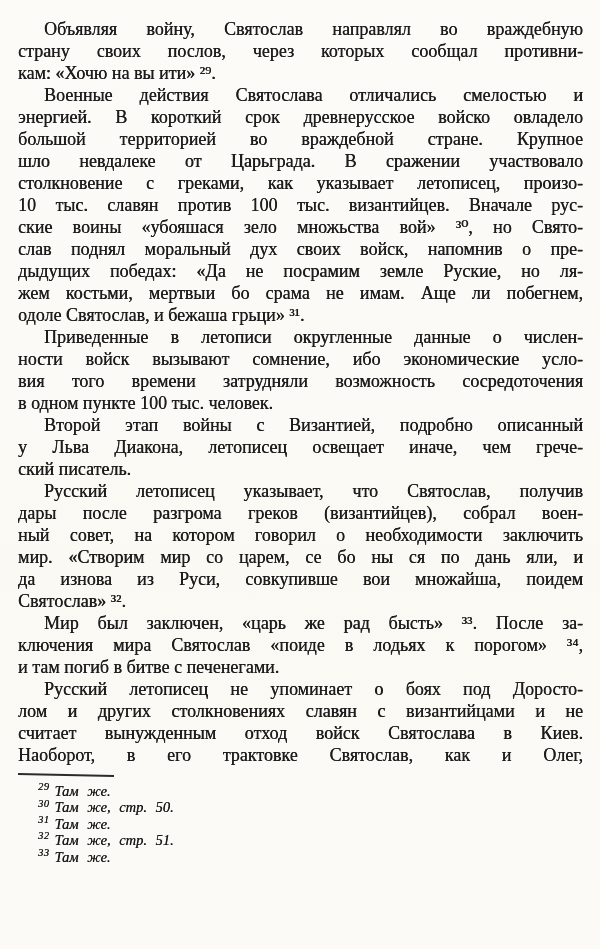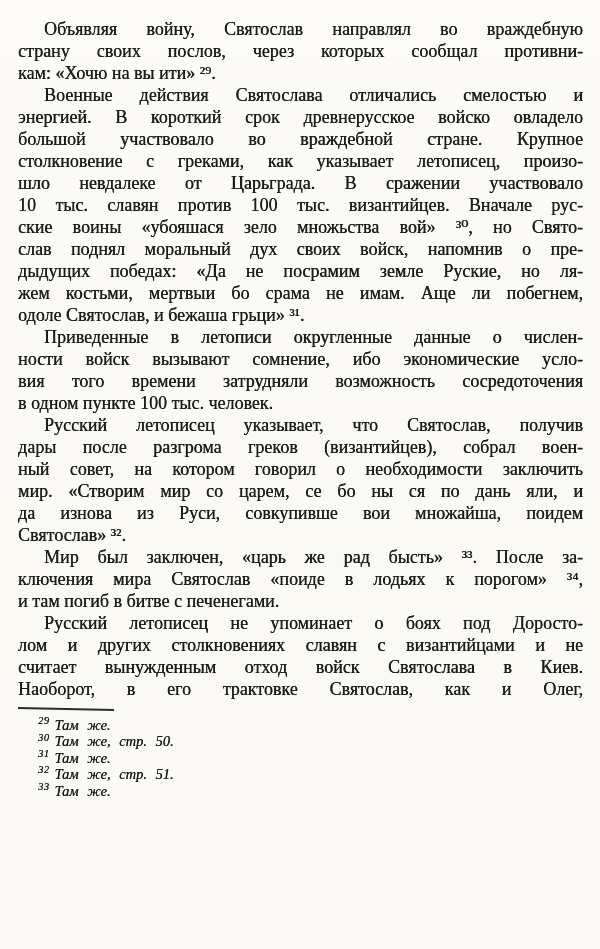--- a/index.html
+++ b/index.html
@@ -66,35 +66,40 @@
 <div class="page">
   <div class="body-text" id="bodyText">
       <div>
         <div class="line indent">Объявляя войну, Святослав направлял во враждебную</div>
         <div class="line">страну своих послов, через которых сообщал противни-</div>
         <div class="line para-end">кам: «Хочю на вы ити» ²⁹.</div>
       </div>
       <div>
         <div class="line indent">Военные действия Святослава отличались смелостью и</div>
         <div class="line">энергией. В короткий срок древнерусское войско овладело</div>
-        <div class="line">большой участвовало во враждебной стране. Крупное</div>
+        <div class="line">большой территорией во враждебной стране. Крупное</div>
+        <div class="line">шло невдалеке от Царьграда. В сражении участвовало</div>
         <div class="line">столкновение с греками, как указывает летописец, произо-</div>
-        <div class="line">шло невдалеке от Царьграда. В сражении участвовало</div>
         <div class="line">10 тыс. славян против 100 тыс. византийцев. Вначале рус-</div>
         <div class="line">ские воины «убояшася зело множьства вой» ³⁰, но Свято-</div>
         <div class="line">слав поднял моральный дух своих войск, напомнив о пре-</div>
         <div class="line">дыдущих победах: «Да не посрамим земле Руские, но ля-</div>
         <div class="line">жем костьми, мертвыи бо срама не имам. Аще ли побегнем,</div>
         <div class="line para-end">одоле Святослав, и бежаша грьци» ³¹.</div>
       </div>
       <div>
         <div class="line indent">Приведенные в летописи округленные данные о числен-</div>
         <div class="line">ности войск вызывают сомнение, ибо экономические усло-</div>
         <div class="line">вия того времени затрудняли возможность сосредоточения</div>
         <div class="line para-end">в одном пункте 100 тыс. человек.</div>
+      </div>
+      <div>
+        <div class="line indent">Второй этап войны с Византией, подробно описанный</div>
+        <div class="line">у Льва Диакона, летописец освещает иначе, чем грече-</div>
+        <div class="line para-end">ский писатель.</div>
       </div>
       <div>
         <div class="line indent">Русский летописец указывает, что Святослав, получив</div>
         <div class="line">дары после разгрома греков (византийцев), собрал воен-</div>
         <div class="line">ный совет, на котором говорил о необходимости заключить</div>
         <div class="line">мир. «Створим мир со царем, се бо ны ся по дань яли, и</div>
         <div class="line">да изнова из Руси, совкупивше вои множайша, поидем</div>
         <div class="line para-end">Святослав» ³².</div>
       </div>
       <div>

